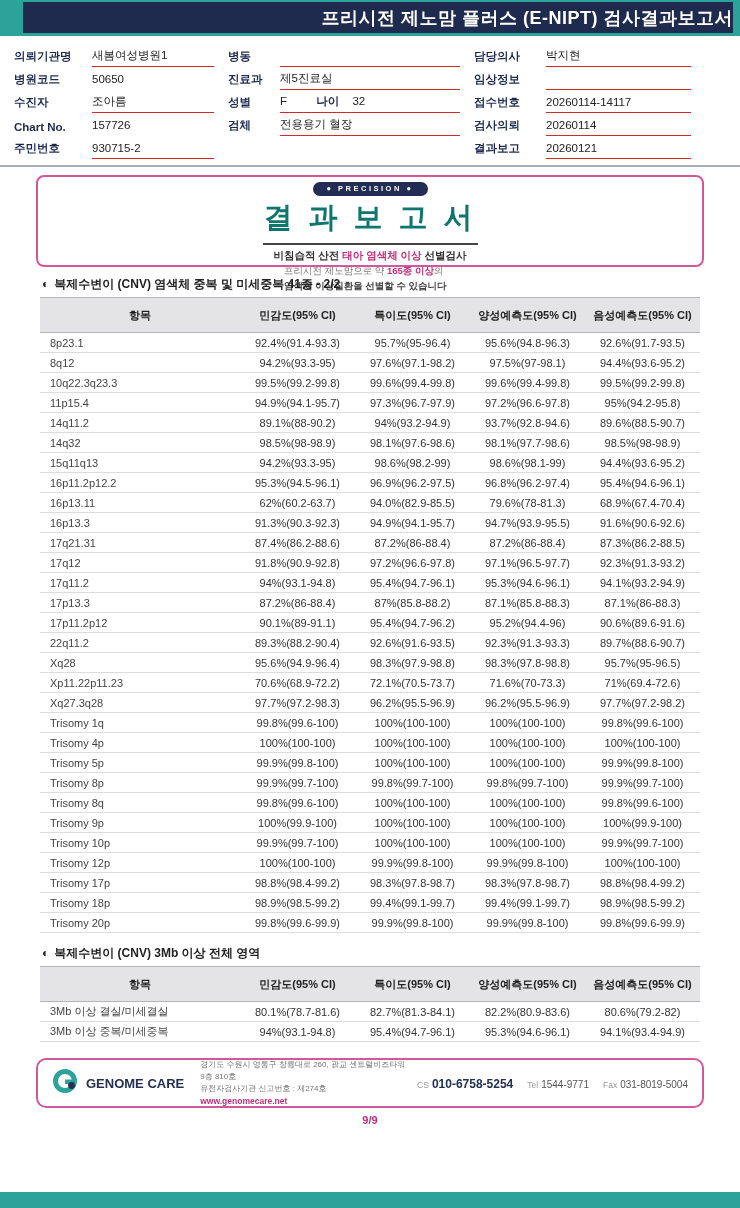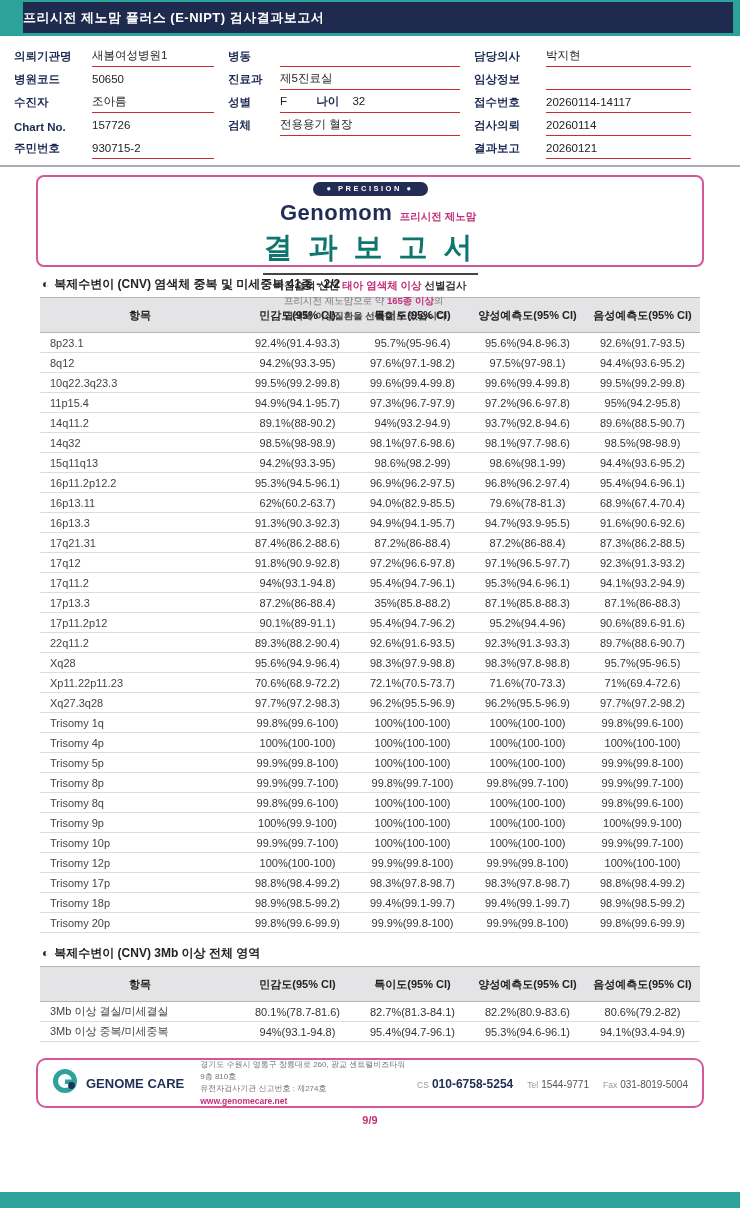--- a/index.html
+++ b/index.html
@@ -2,22 +2,22 @@
 <html><head>
 <meta charset="utf-8">
 <style>
   * { box-sizing: border-box; }
   body { margin:0; background:#e9e9e9; font-family:"Liberation Sans","DejaVu Sans",sans-serif; }
   .page { position:relative; width:740px; height:1208px; margin:0 auto; background:#fff; overflow:hidden; }
 
   
   .banner { position:relative; height:36px; background:#2ba39b; }
   .titlebar { position:absolute; left:23px; right:7px; top:2px; height:31px; background:#1e2a4e;
-    color:#fff; display:flex; align-items:center; justify-content:flex-start;
-    font-size:13px; font-weight:bold; letter-spacing:.5px; }
+    color:#fff; display:flex; align-items:center; justify-content:flex-end;
+    font-size:18px; font-weight:bold; letter-spacing:.5px; }
 
   
   .info { display:flex; padding:8px 0 6px 14px; border-bottom:2px solid #a9aeb9; }
   .col1 { width:214px; } .col2 { width:246px; } .col3 { flex:1; padding-right:35px; }
   .irow { display:flex; align-items:flex-end; height:23px; }
   .ilabel { font-weight:bold; color:#1c2a52; font-size:11.5px; padding-bottom:3px; }
   .l1 { width:78px; } .l2 { width:52px; } .l3 { width:72px; }
   .ivalue { flex:1; font-size:11.5px; color:#222; padding-bottom:3px; margin-right:14px;
     border-bottom:1.6px solid transparent; min-height:17px; white-space:nowrap; }
   .u { border-bottom-color:#cf2b2b; }
@@ -147,24 +147,20 @@
       <div class="irow">
         <span class="ilabel l3">결과보고</span>
         <span class="ivalue u">20260121</span>
       </div>
     </div>
   </div>
 
   <div class="rbox">
     <div class="logo-block">
       <span class="badge">● PRECISION ●</span>
-      <div class="brand-row">
-        <span class="genomom">Genomom</span>
-        <span class="brand-kr">프리시전 제노맘</span>
-      </div>
     </div>
     <div class="center-block">
       <div class="rtitle">결 과 보 고 서</div>
       <div class="rline"></div>
       <div class="rsub">
         <span>비침습적 산전 </span><span class="hl">태아 염색체 이상</span><span> 선별검사</span>
       </div>
     </div>
     <div class="right-block">
       <span>프리시전 제노맘으로 약 </span><span class="hl">165종 이상</span><span>의</span><br>
@@ -297,21 +293,21 @@
           <td class="c-item">17q11.2</td>
           <td>94%(93.1-94.8)</td>
           <td>95.4%(94.7-96.1)</td>
           <td>95.3%(94.6-96.1)</td>
           <td>94.1%(93.2-94.9)</td>
         </tr>
 
         <tr>
           <td class="c-item">17p13.3</td>
           <td>87.2%(86-88.4)</td>
-          <td>35%(85.8-88.2)</td>
+          <td>87%(85.8-88.2)</td>
           <td>87.1%(85.8-88.3)</td>
           <td>87.1%(86-88.3)</td>
         </tr>
 
         <tr>
           <td class="c-item">17p11.2p12</td>
           <td>90.1%(89-91.1)</td>
           <td>95.4%(94.7-96.2)</td>
           <td>95.2%(94.4-96)</td>
           <td>90.6%(89.6-91.6)</td>

